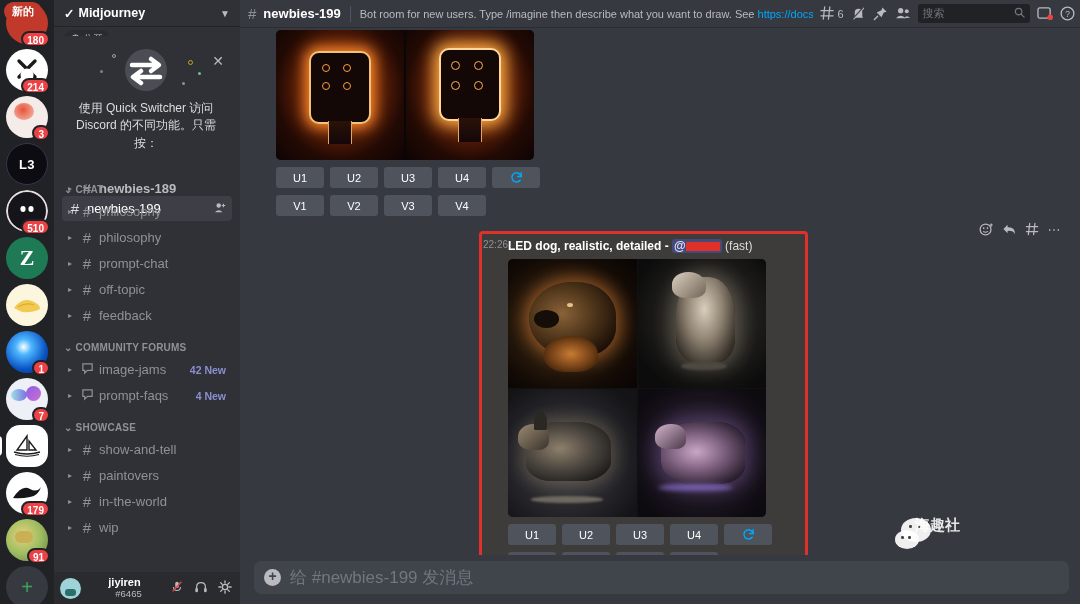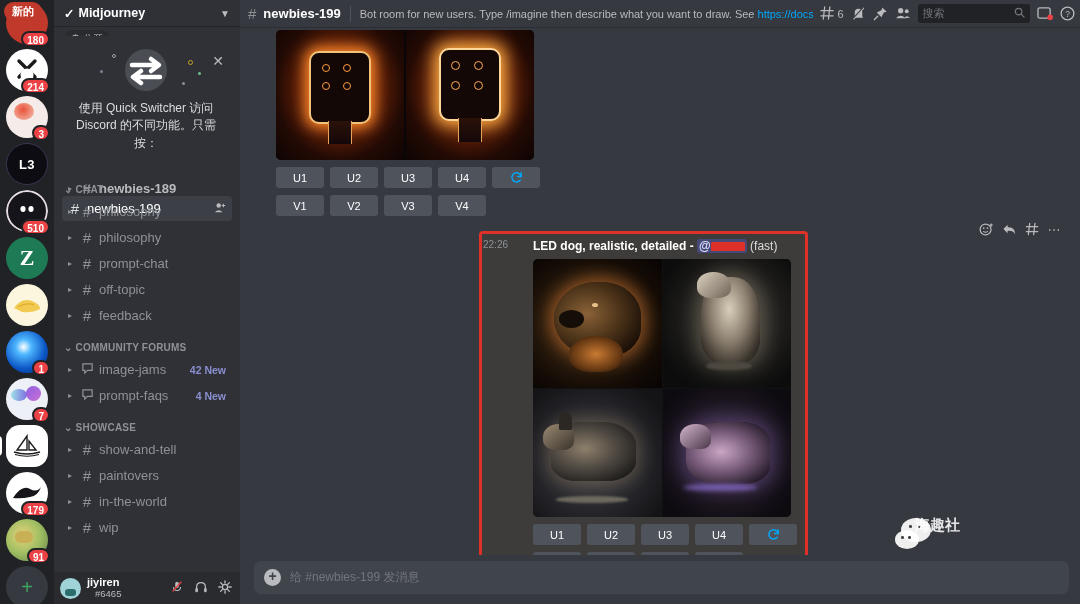--- a/index.html
+++ b/index.html
@@ -96,21 +96,21 @@
   .ch .caret { font-size: 8px; color: #8e9297; width: 7px; }
   .ch .hash { font-size: 15px; color: #8e9297; width: 14px; text-align: center; line-height: 1; }
   .ch .nm { flex: 1; overflow: hidden; white-space: nowrap; }
   .ch.sel { background: #3c3f45; color: #fff; }
   .ch.sel .hash, .ch.sel .caret { color: #dcddde; }
   .ch .newcount { color: #8a8fd0; font-size: 10.5px; font-weight: bold; }
   .ch .invite { color: #b9bbbe; font-size: 11px; }
 
   .userbar {
     position: absolute; left: 0; bottom: 0; width: 186px; height: 32px;
-    background: #292b2f; display: flex; align-items: center; padding: 0 6px; gap: 6px;
+    background: #292b2f; display: flex; align-items: center; padding: 0 6px; gap: 6px; text-align: center;
   }
   .ub-av { width: 21px; height: 21px; border-radius: 50%; background: #9fd3d8; flex: 0 0 21px; position: relative; overflow: hidden; }
   .ub-names { flex: 1; line-height: 1.05; }
   .ub-name { color: #fff; font-size: 11px; font-weight: bold; }
   .ub-tag { color: #b9bbbe; font-size: 9.5px; margin-left: 8px; }
   .ub-ic { color: #b9bbbe; font-size: 13px; width: 18px; text-align: center; position: relative; }
 
   
   .main { flex: 1; height: 604px; background: #36393f; display: flex; flex-direction: column; position: relative; }
   .top-bar {
@@ -148,21 +148,21 @@
   .mjbtn.icon { color: #00a8fc; font-size: 13px; }
   .mjbtn.blank { background: transparent; }
 
   
   .hl-box {
     position: absolute; left: 239px; top: 204px; width: 329px; height: 343px;
     border: 3px solid #e0302a; border-radius: 4px; background: #3d3c3a; z-index: 5;
   }
   .msg-row { position: absolute; left: 243px; top: 208px; width: 321px; padding: 4px 0 0 0; z-index: 6; }
   .msg-time { position: absolute; left: 0; top: 4px; color: #8e9297; font-size: 10px; }
-  .msg-body { margin-left: 50px; }
+  .msg-body { margin-left: 25px; }
   .msg-title { color: #fff; font-size: 12px; font-weight: bold; white-space: nowrap; }
   .mention { background: rgba(88,101,242,.35); color: #dee0fc; border-radius: 3px; padding: 0 2px; }
   .redact { display: inline-block; width: 34px; height: 9px; background: #e0302a; border-radius: 1px; vertical-align: -1px; }
   .msg-sub { color: #dcddde; font-weight: normal; }
 
   .dog-grid {
     margin-top: 6px; width: 258px; height: 258px; border-radius: 5px;
     overflow: hidden; display: grid; grid-template-columns: 1fr 1fr; grid-template-rows: 1fr 1fr; gap: 1px; background: #111;
   }
   .dog { position: relative; overflow: hidden; }
@@ -179,21 +179,21 @@
   
   .composer-wrap { flex: 0 0 48px; padding: 6px 14px 10px 14px; }
   .composer {
     height: 33px; background: #40444b; border-radius: 7px;
     display: flex; align-items: center; padding: 0 10px; gap: 9px;
   }
   .plus {
     width: 17px; height: 17px; border-radius: 50%; background: #b9bbbe;
     color: #40444b; font-size: 14px; font-weight: bold; line-height: 15px; text-align: center;
   }
-  .composer .ph { color: #72767d; font-size: 12px; }
+  .composer .ph { color: #72767d; font-size: 17px; }
 
   
   .wm-toutiao {
     position: absolute; left: 840px; top: 552px; color: rgba(255,255,255,.92);
     font-size: 21px; font-weight: bold; letter-spacing: 1px; z-index: 20; white-space: nowrap;
   }
   .wm-hq {
     position: absolute; left: 915px; top: 516px; color: rgba(255,255,255,.88);
     font-size: 15px; font-weight: bold; z-index: 20; white-space: nowrap;
   }

